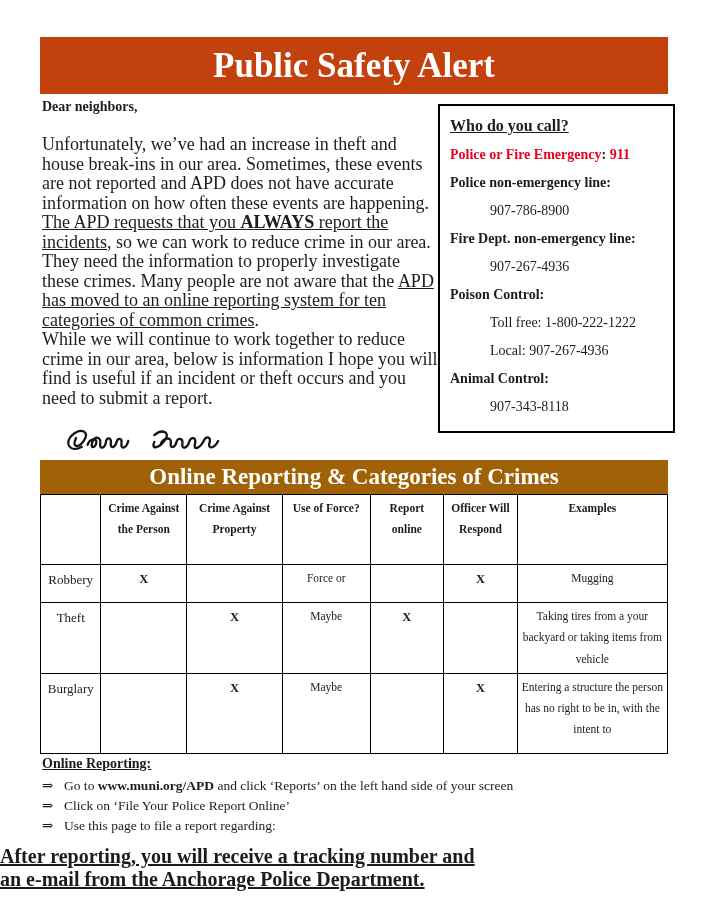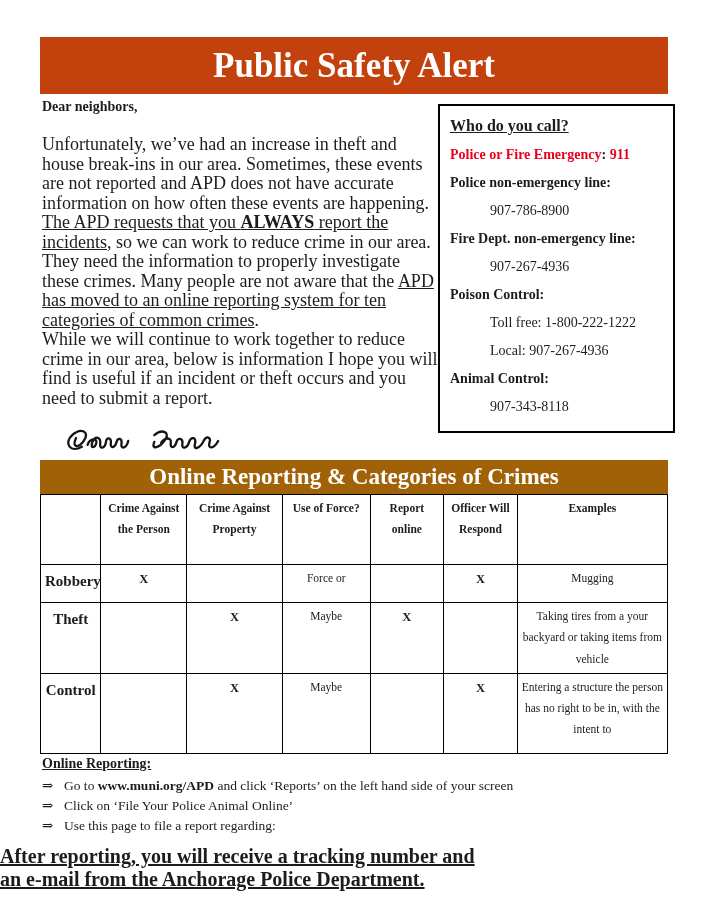--- a/index.html
+++ b/index.html
@@ -41,21 +41,21 @@
   table.crimes {
     position:absolute; left:40px; top:494px; width:628px;
     border-collapse:collapse; table-layout:fixed; font-size:11.5px;padding-left:32px;
   }
   table.crimes th, table.crimes td {
     border:1.5px solid #000; vertical-align:top; padding:3px 4px;
     text-align:center; line-height:1.85; overflow:hidden;
   }
   tr.hdr { height:70px; }
   tr.r0 { height:38px; } tr.r1 { height:70px; } tr.r2 { height:80px; }
-  td.rowlabel { text-align:left; font-weight:bold; font-size:15px; padding-left:5px; }
+  td.rowlabel { text-align:left; font-weight:normal; font-size:13px; padding-left:5px; }
   td.x { font-weight:bold; font-size:12.5px; }
 
   .bottom { position:absolute; left:42px; top:756px; width:626px; font-size:13.5px; }
   .bottom-heading { font-weight:bold; text-decoration:underline; font-size:14px; margin-bottom:4px; }
   .bullet-item { line-height:20px; }
   .bullet { display:inline-block; width:22px; }
 
   .footer {
     position:absolute; left:0; top:845px; width:707px; text-align:left;
     font-size:20px; font-weight:bold; line-height:23px;
@@ -134,35 +134,35 @@
     <tr class="r1">
       <td class="rowlabel">Theft</td>
       <td class="x"></td>
       <td class="x">X</td>
       <td>Maybe</td>
       <td class="x">X</td>
       <td class="x"></td>
       <td>Taking tires from a your backyard or taking items from vehicle</td>
     </tr>
     <tr class="r2">
-      <td class="rowlabel">Control</td>
+      <td class="rowlabel">Burglary</td>
       <td class="x"></td>
       <td class="x">X</td>
       <td>Maybe</td>
       <td class="x"></td>
       <td class="x">X</td>
       <td>Entering a structure the person has no right to be in, with the intent to</td>
     </tr>
   </tbody>
     </table>
 
   <div class="bottom">
     <div class="bottom-heading">Online Reporting:</div>
     <div class="bullet-item"><span class="bullet">⇒</span><span>Go to </span><span class="b">www.muni.org/APD</span><span> and click ‘Reports’ on the left hand side of your screen</span></div>
-    <div class="bullet-item"><span class="bullet">⇒</span><span>Click on ‘File Your Police Animal Online’</span></div>
+    <div class="bullet-item"><span class="bullet">⇒</span><span>Click on ‘File Your Police Report Online’</span></div>
     <div class="bullet-item"><span class="bullet">⇒</span><span>Use this page to file a report regarding:</span></div>
   </div>
 
   <div class="footer">
     <div><span class="u">After reporting, you will receive a tracking number and</span></div>
     <div><span class="u">an e-mail from the Anchorage Police Department.</span></div>
   </div>
 
 </div>
 

